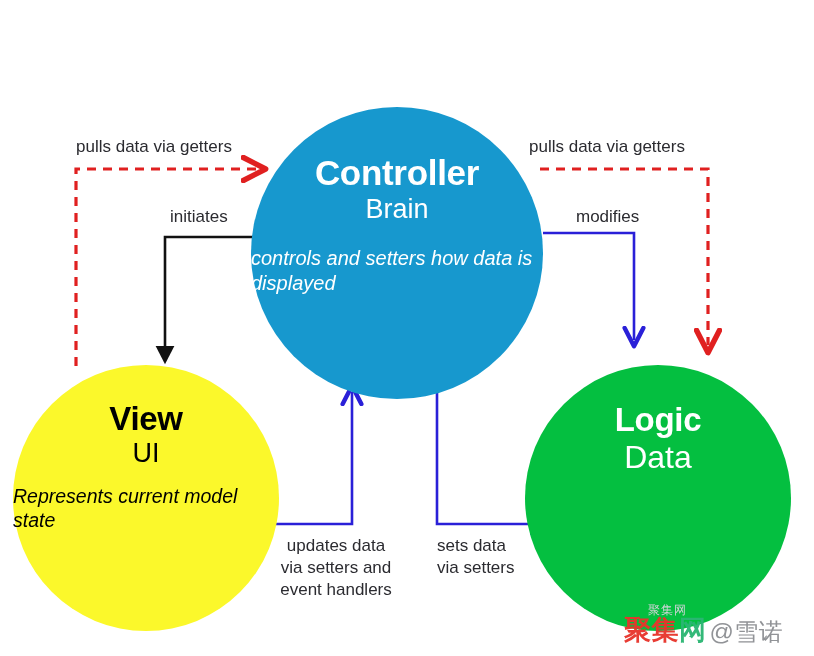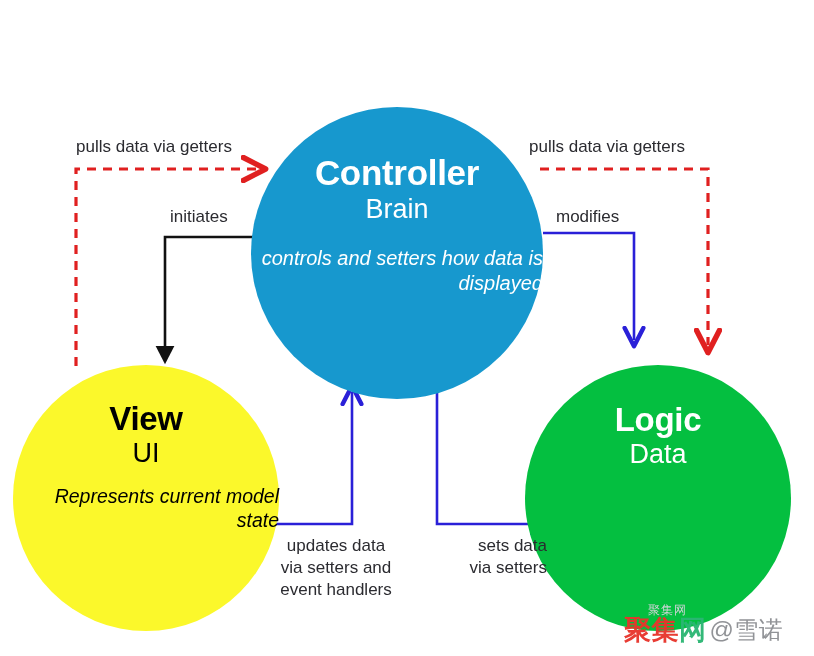--- a/index.html
+++ b/index.html
@@ -38,21 +38,21 @@
     white-space: nowrap;
   }
   
   .node {
     position: absolute;
     border-radius: 50%;
     display: flex;
     flex-direction: column;
     align-items: center;
     justify-content: flex-start;
-    text-align: right;
+    text-align: left;
     box-sizing: border-box;
   }
   .node-title {
     font-weight: bold;
     line-height: 1.05;
   }
   .node-sub {
     line-height: 1.1;
   }
   .node-desc {
@@ -115,21 +115,21 @@
     height: 266px;
     background: #04bf40;
     padding-top: 38px;
   }
   #node-model .node-title {
     font-size: 33px;
     color: #ffffff;
     letter-spacing: -0.3px;
   }
   #node-model .node-sub {
-    font-size: 27px;
+    font-size: 32px;
     color: #ffffff;
     margin-top: 2px;
   }
   #node-model .node-desc {
     font-size: 20px;
     color: #ffffff;
     margin-top: 22px;
   }
 
   
@@ -137,31 +137,31 @@
     position: absolute;
     font-size: 17px;
     color: #2b2b30;
     line-height: 1.28;
     white-space: pre-line;
     font-family: "Liberation Sans", sans-serif;
   }
   #label-pulls-left  { left: 76px;  top: 136px; }
   #label-pulls-right { left: 529px; top: 136px; }
   #label-initiates   { left: 170px; top: 206px; }
-  #label-modifies    { left: 556px; top: 206px; }
+  #label-modifies    { left: 576px; top: 206px; }
   #label-updates     { left: 268px; top: 535px; width: 136px; text-align: center; }
-  #label-sets        { left: 437px; top: 535px; width: 110px; text-align: right; }
+  #label-sets        { left: 437px; top: 535px; width: 110px; text-align: left; }
 
   
   #watermark {
     position: absolute;
     left: 624px;
     top: 612px;
     display: flex;
-    align-items: center;
+    align-items: flex-end;
     font-size: 27px;
     font-weight: bold;
     letter-spacing: 0.5px;
     opacity: 0.96;
   }
   #watermark .wm-a { color: #e8352c; }
   #watermark .wm-b { color: #2bb673; }
   #watermark .wm-c {
     color: #8d8f93;
     font-weight: normal;

